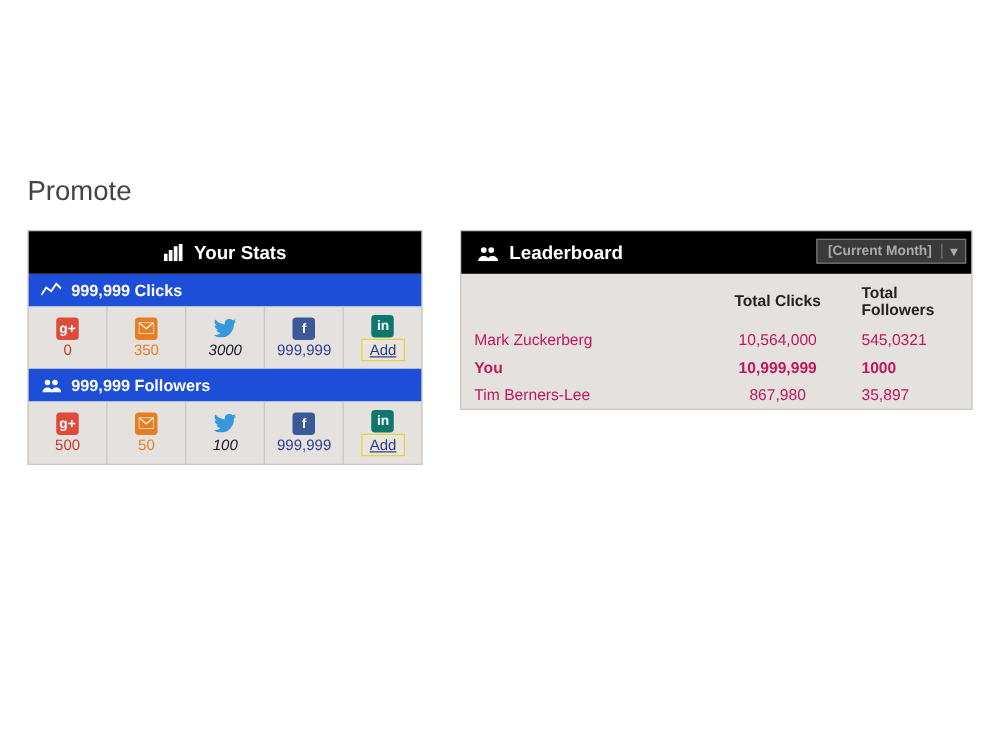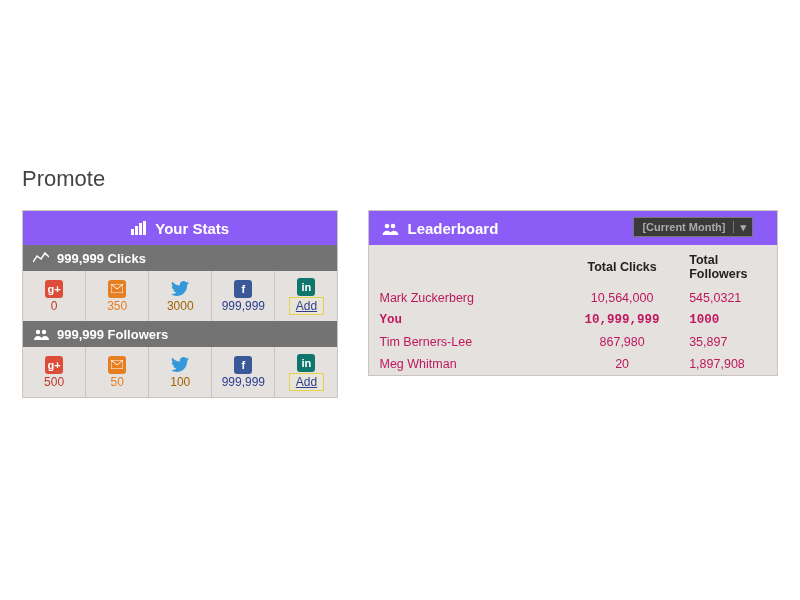--- a/index.html
+++ b/index.html
@@ -1,58 +1,58 @@
 <!DOCTYPE html>
 <html><head>
 <meta charset="utf-8">
 <style>
   * { box-sizing: border-box; margin: 0; padding: 0; }
   body { font-family: "Helvetica Neue", Arial, sans-serif; background: #fff; width: 800px; height: 600px; position: relative; color: #333; }
-  .wrap { padding: 32px 22px; }
+  .wrap { padding: 6px 22px; }
   .page-title { font-size: 22px; font-weight: 400; color: #444; margin-top: 134px; margin-bottom: 18px; }
 
   .panels { display: flex; gap: 30px; align-items: flex-start; }
 
   .panel { border: 1px solid #c9c5c3; background: #e5e1de; }
   .panel-stats { width: 340px; }
   .panel-lb { width: 440px; }
 
-  .panel-header { background: #8b5cf6; color: #fff; display: flex; align-items: center; justify-content: center; height: 34px; font-size: 15px; font-weight: 600; position: relative; }
+  .panel-header { background: #000000; color: #fff; display: flex; align-items: center; justify-content: center; height: 34px; font-size: 15px; font-weight: 600; position: relative; }
   .panel-header.lb { justify-content: flex-start; padding-left: 12px; }
   .panel-header .hdr-icon { margin-right: 8px; display: inline-flex; }
 
-  .subhdr { background: #737373; color: #fff; display: flex; align-items: center; height: 26px; padding: 0 10px; font-size: 13px; font-weight: 600; }
+  .subhdr { background: #1d4ed8; color: #fff; display: flex; align-items: center; height: 26px; padding: 0 10px; font-size: 13px; font-weight: 600; }
   .subhdr .sub-icon { margin-right: 8px; display: inline-flex; }
 
   .icon-row { display: flex; }
   .cell { flex: 1; border-right: 1px solid #c9c5c3; border-bottom: 0; display: flex; flex-direction: column; align-items: center; justify-content: center; padding: 6px 0 6px; gap: 1px; min-height: 50px; }
   .cell:last-child { border-right: none; }
   .cell .num { font-size: 12px; }
   .num.red { color: #c0392b; }
   .num.orange { color: #e67e22; }
-  .num.blue { color: #a16207; }
+  .num.blue { color: #0f172a; font-style: italic; }
   .num.dblue { color: #2c3e8f; }
   .add-link { font-size: 12px; color: #2c3e8f; text-decoration: underline; border: 1px solid #e3d34a; padding: 1px 6px; background: rgba(255,255,200,0.15); }
 
   .social-icon { width: 18px; height: 18px; border-radius: 3px; display: flex; align-items: center; justify-content: center; color: #fff; font-size: 11px; font-weight: 700; }
   .gplus { background: #dd4b39; }
   .mail  { background: #e67e22; }
   .tw    { background: transparent; color: #3498db; }
   .fb    { background: #3b5998; }
   .li    { background: #0f766e; }
 
   
-  .lb-select { position: absolute; right: 24px; top: 6px; display: flex; align-items: center; border: 1px solid #777; background: #3a3a3a; color: #aaa; font-size: 11px; height: 20px; }
+  .lb-select { position: absolute; right: 4px; top: 6px; display: flex; align-items: center; border: 1px solid #777; background: #3a3a3a; color: #aaa; font-size: 11px; height: 20px; }
   .lb-select .sel-label { padding: 0 8px; border-right: 1px solid #777; }
   .lb-select .sel-caret { padding: 0 6px; }
 
   .lb-table { width: 100%; border-collapse: collapse; font-size: 12.5px; }
   .lb-table th { text-align: left; font-weight: 700; padding: 8px 10px 6px; color: #222; }
   .lb-table td { padding: 4px 10px; color: #be185d; margin-top: 24px; }
-  .lb-table tr.you td { font-weight: 700; font-family: Liberation Mono, monospace; }
+  .lb-table tr.you td { font-weight: 700; }
   .lb-table td:first-child, .lb-table th:first-child { width: 48%; }
   .lb-table td:nth-child(2), .lb-table th:nth-child(2) { width: 28%; text-align: center; }
 
   svg { display: block; }
 </style>
 </head>
 <body>
 
 <div class="wrap">
   <h1 class="page-title">Promote</h1>
@@ -189,23 +189,18 @@
             <tr class="you">
               <td>You</td>
               <td>10,999,999</td>
               <td>1000</td>
             </tr>
             <tr>
               <td>Tim Berners-Lee</td>
               <td>867,980</td>
               <td>35,897</td>
             </tr>
-            <tr>
-              <td>Meg Whitman</td>
-              <td>20</td>
-              <td>1,897,908</td>
-            </tr>
           </tbody>
       </table>
     </div>
 
   </div>
 </div>
 
 </body></html>

